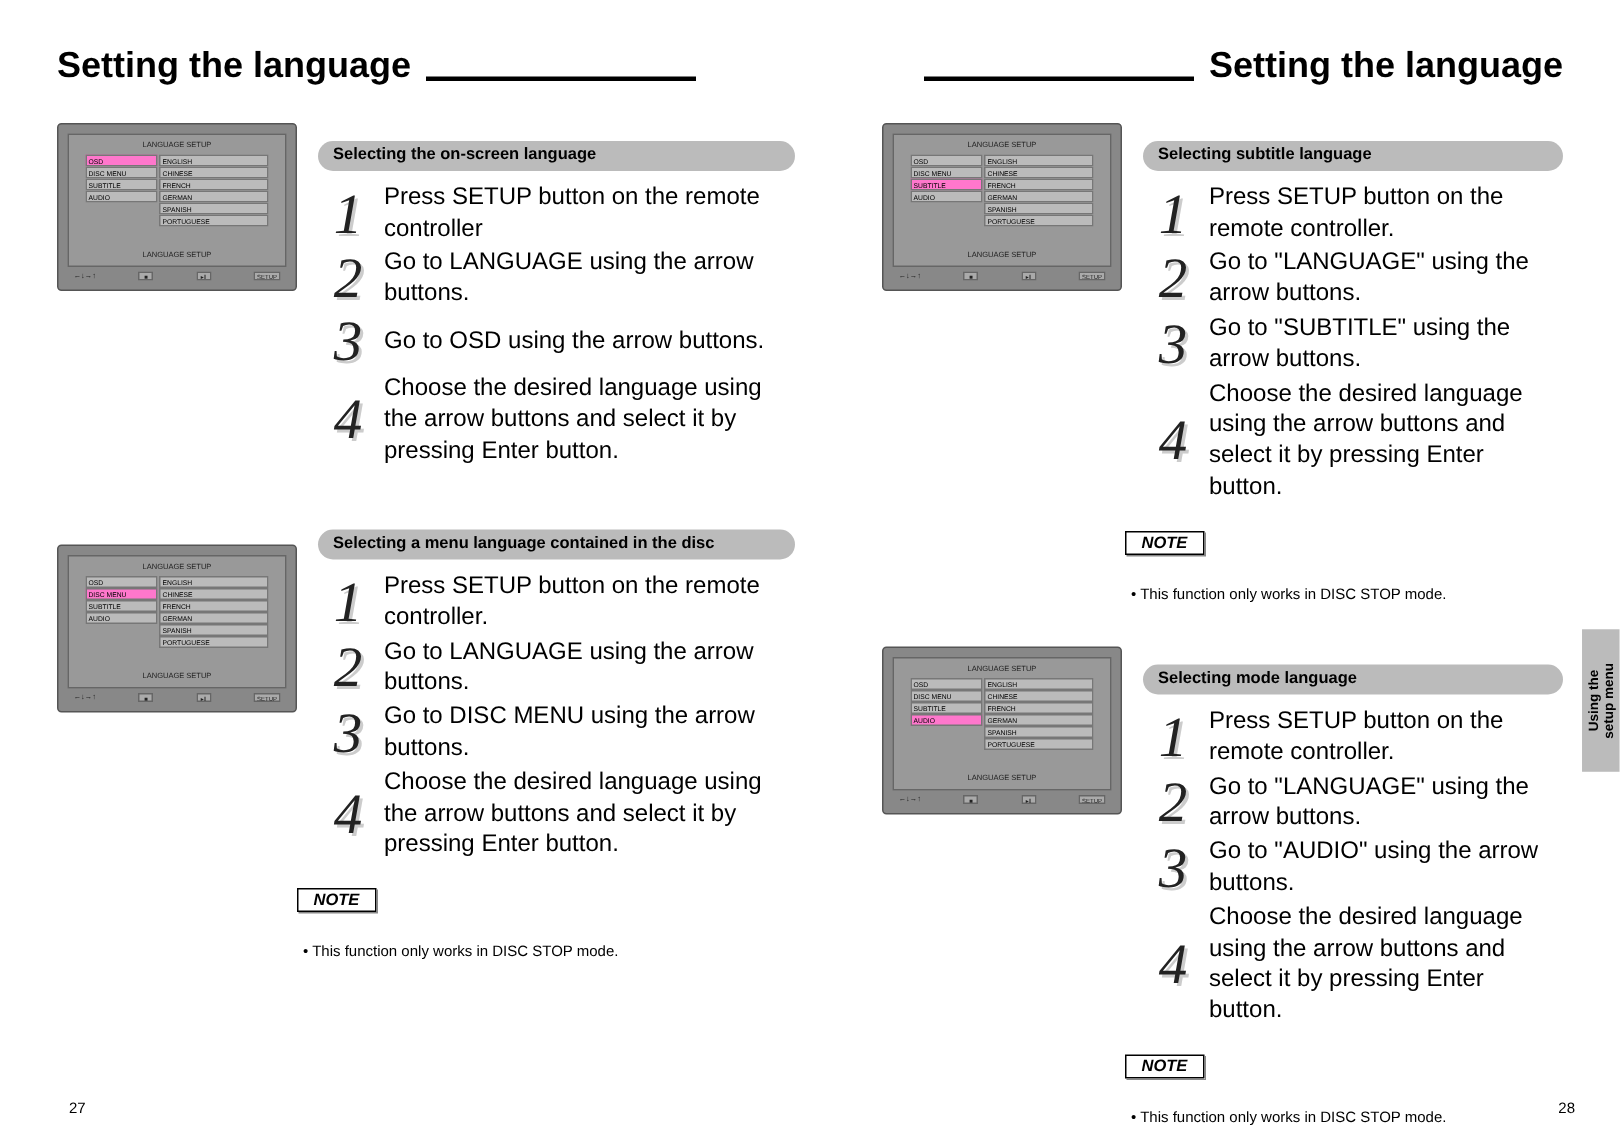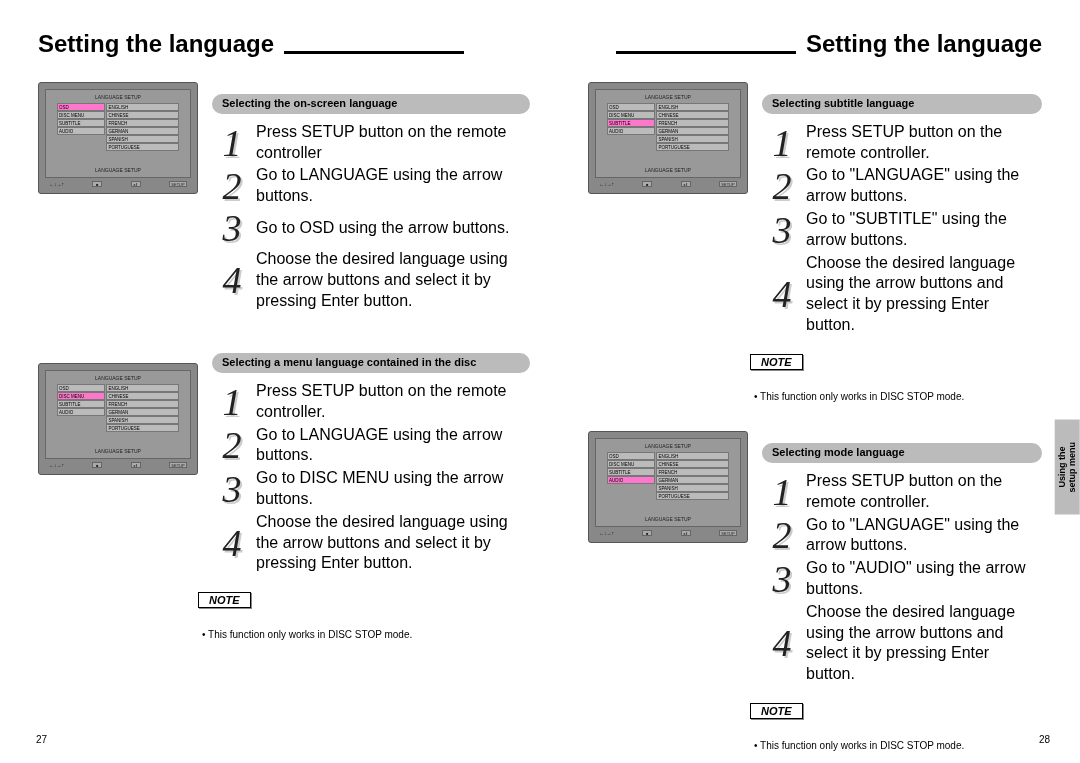--- a/index.html
+++ b/index.html
@@ -161,21 +161,21 @@
     margin-left: 160px;
     padding-left: 4px;
   }
   .notes li { list-style: none; text-indent: -6px; padding-left: 6px; }
   .notes li::before { content: "• "; }
   .page-num {
     position: absolute;
     bottom: -2px;
     font-size: 10px;
   }
-  .page-num.left { left: 8px; text-align: center; }
+  .page-num.left { left: 18px; text-align: center; }
   .page-num.right { right: 2px; }
   .side-tab {
     position: absolute;
     right: 0;
     top: 420px;
     background: #bbb;
     font-size: 9px;
     font-weight: bold;
     padding: 22px 2px;
     text-align: center;

